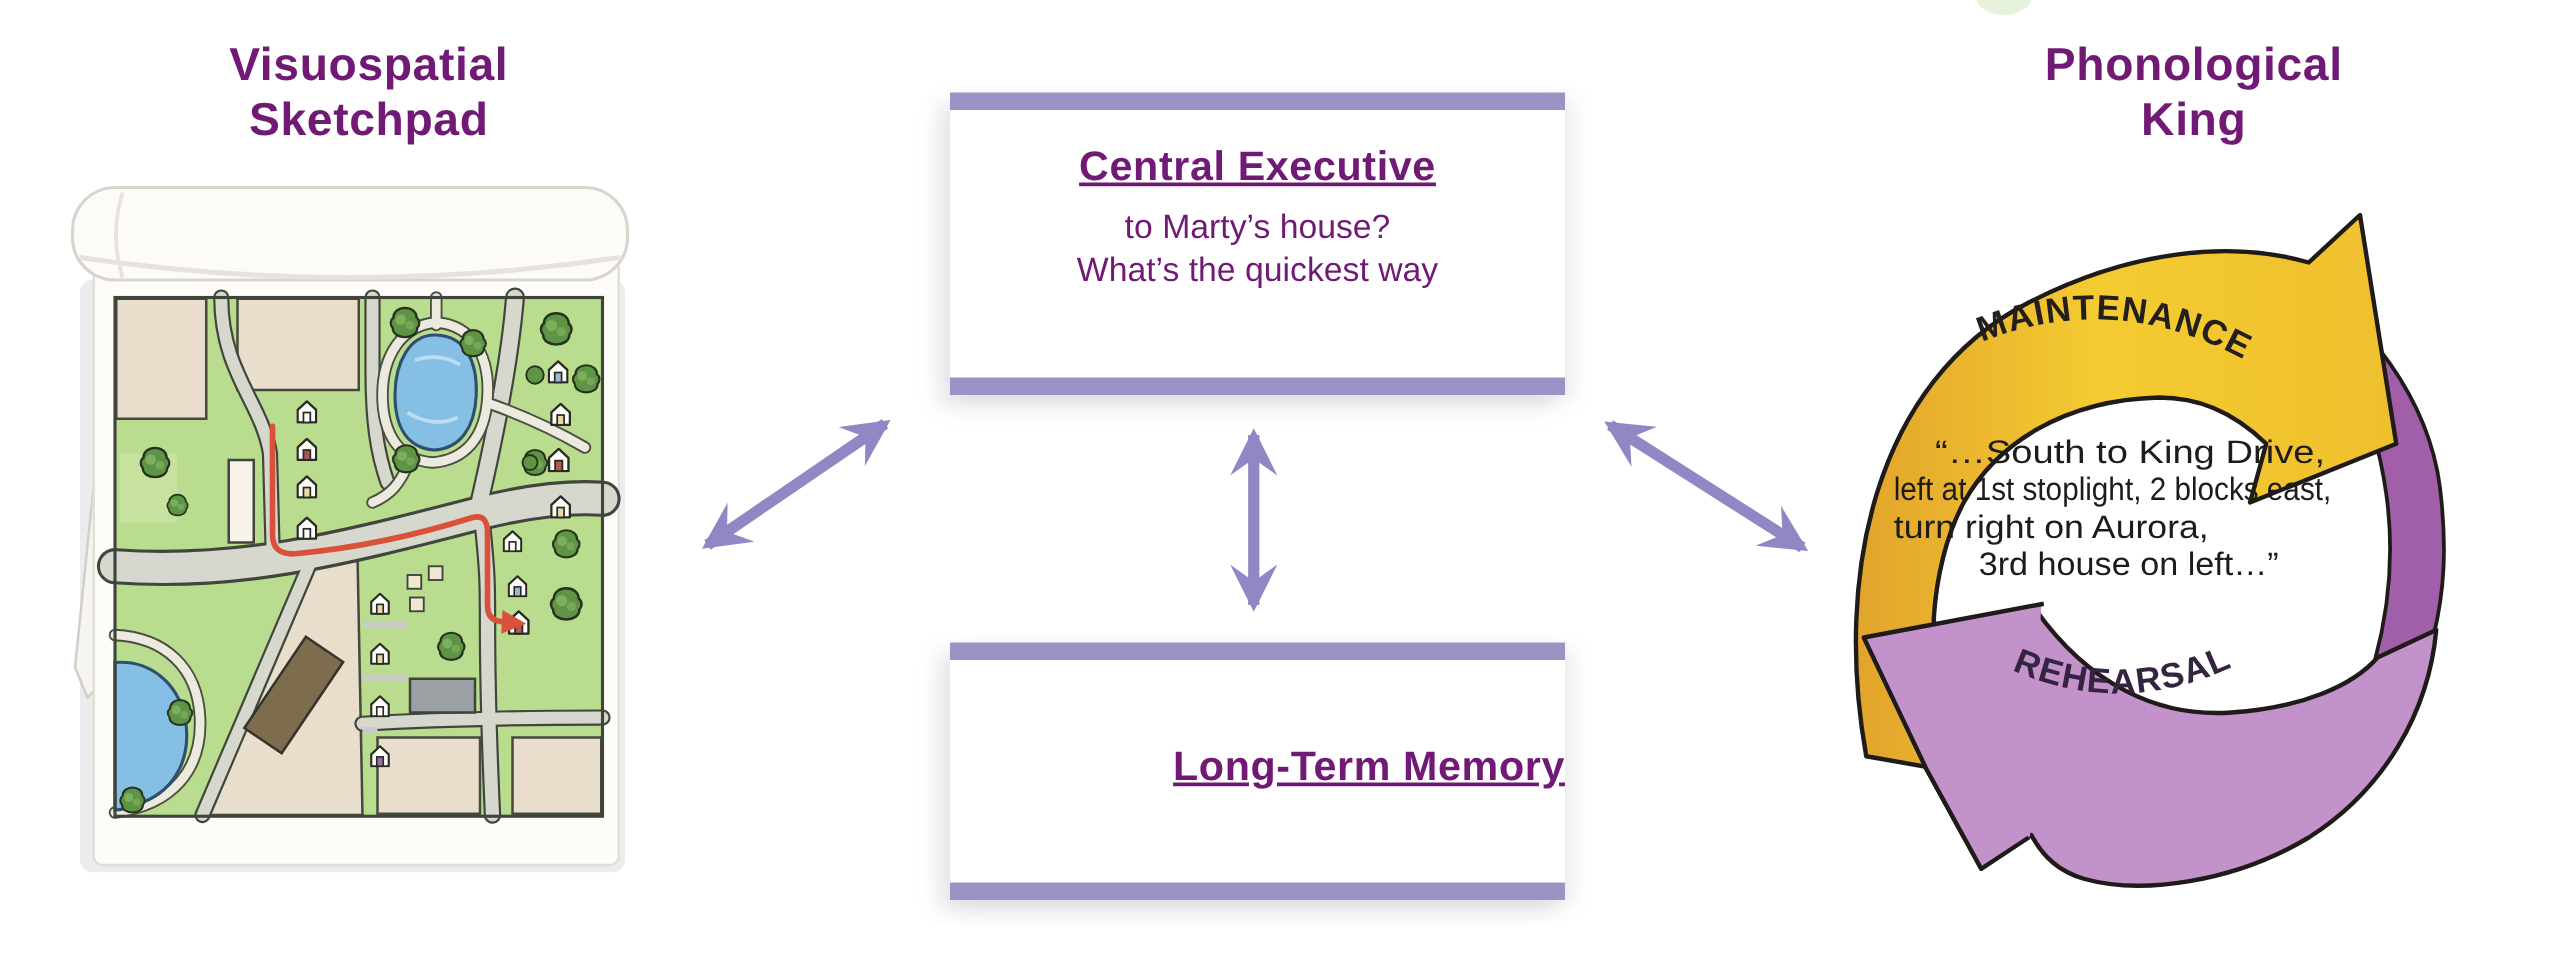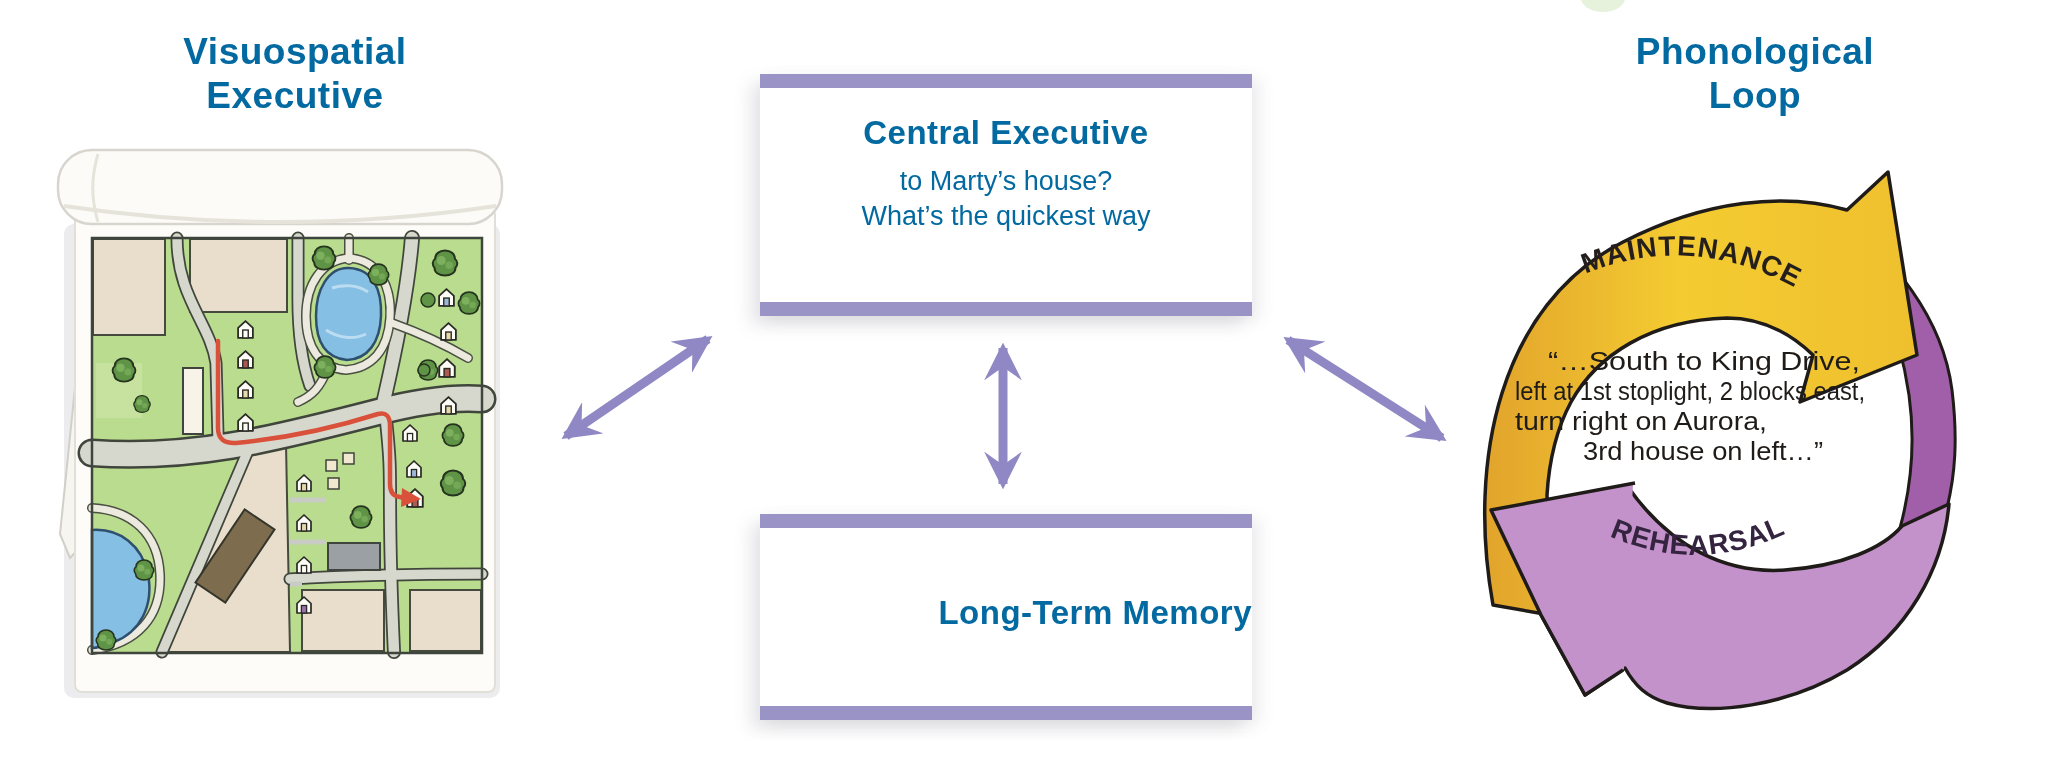--- a/index.html
+++ b/index.html
@@ -1,38 +1,38 @@
 <!DOCTYPE html>
 <html><head>
 <meta charset="utf-8">
 <style>
   html,body{margin:0;padding:0;background:#ffffff;}
   #canvas{position:relative;width:2045px;height:740px;background:#ffffff;overflow:hidden;
-          font-family:"Liberation Sans","DejaVu Sans",sans-serif;color:#0369a1;}
+          font-family:"Liberation Sans","DejaVu Sans",sans-serif;color:#701a75;}
   .abs{position:absolute;}
   .panel-title{font-weight:bold;font-size:37px;line-height:1.18;text-align:center;letter-spacing:.5px;}
   .membox{background:#ffffff;border-top:14px solid #9a93c6;border-bottom:14px solid #9a93c6;
           box-shadow:-9px 9px 16px rgba(110,110,125,.18), 9px 4px 14px rgba(110,110,125,.10);
           text-align:center;}
-  .membox h2{margin:26px 0 0 0;font-size:33px;letter-spacing:.5px;}
+  .membox h2{margin:26px 0 0 0;font-size:33px;letter-spacing:.5px;text-decoration:underline;}
   .membox .body{margin-top:12px;font-size:27px;line-height:1.3;}
   .ltm h2{margin-top:66px;text-align:right;}
   .greendot{background:#e7f2dd;border-radius:50%;}
   svg text{font-family:"Liberation Sans","DejaVu Sans",sans-serif;}
 </style>
 </head>
 <body>
 
 <div id="canvas">
 
   <div class="abs greendot" style="left:1581px;top:-16px;width:44px;height:28px;"></div>
 
   <div class="abs panel-title" style="left:60px;top:30px;width:470px;">
     <div>Visuospatial</div>
-    <div>Executive</div>
+    <div>Sketchpad</div>
   </div>
 
   <svg class="abs" style="left:40px;top:138px;" width="480" height="560" viewBox="0 0 480 560">
     <defs>
       <symbol id="house" viewBox="0 0 16 18">
         <path d="M1,7.5 L8,1 L15,7.5 L15,17 L1,17 Z" fill="#fdfcf6" stroke="#2a2a24" stroke-width="1.7" stroke-linejoin="round"></path>
         <rect x="5.4" y="9.5" width="5.2" height="7.5" fill="currentColor" stroke="#2a2a24" stroke-width="1.3"></rect>
       </symbol>
       <symbol id="tree" viewBox="0 0 24 24">
         <path d="M12,2 C16.5,2 20,4.8 20,8.8 C22.2,10.2 22.4,13.8 20.4,15.8 C20.4,19.8 16.5,22 12,22 C7.5,22 3.6,19.8 3.6,15.8 C1.6,13.8 1.8,10.2 4,8.8 C4,4.8 7.5,2 12,2 Z" fill="#5f9447" stroke="#26331e" stroke-width="1.6"></path>
@@ -178,21 +178,21 @@
       <div>What’s the quickest way</div>
     </div>
   </div>
 
   <div class="abs membox ltm" style="left:760px;top:514px;width:492px;height:178px;">
     <h2>Long-Term Memory</h2>
   </div>
 
   <div class="abs panel-title" style="left:1520px;top:30px;width:470px;">
     <div>Phonological</div>
-    <div>Loop</div>
+    <div>King</div>
   </div>
 
   <svg class="abs" style="left:0;top:0;" width="2045" height="768" viewBox="0 0 2045 768">
     <defs>
       <marker id="mArr" viewBox="0 0 14 14" refX="12" refY="7" markerWidth="4.2" markerHeight="4.2" orient="auto-start-reverse" markerUnits="strokeWidth">
         <path d="M14,7 L0,0 L5,7 L0,14 Z" fill="#8f88c4"></path>
       </marker>
     </defs>
     <line x1="566" y1="436" x2="708" y2="339" stroke="#8f88c4" stroke-width="9" marker-start="url(#mArr)" marker-end="url(#mArr)"></line>
     <line x1="1003" y1="348" x2="1003" y2="484" stroke="#8f88c4" stroke-width="9" marker-start="url(#mArr)" marker-end="url(#mArr)"></line>

